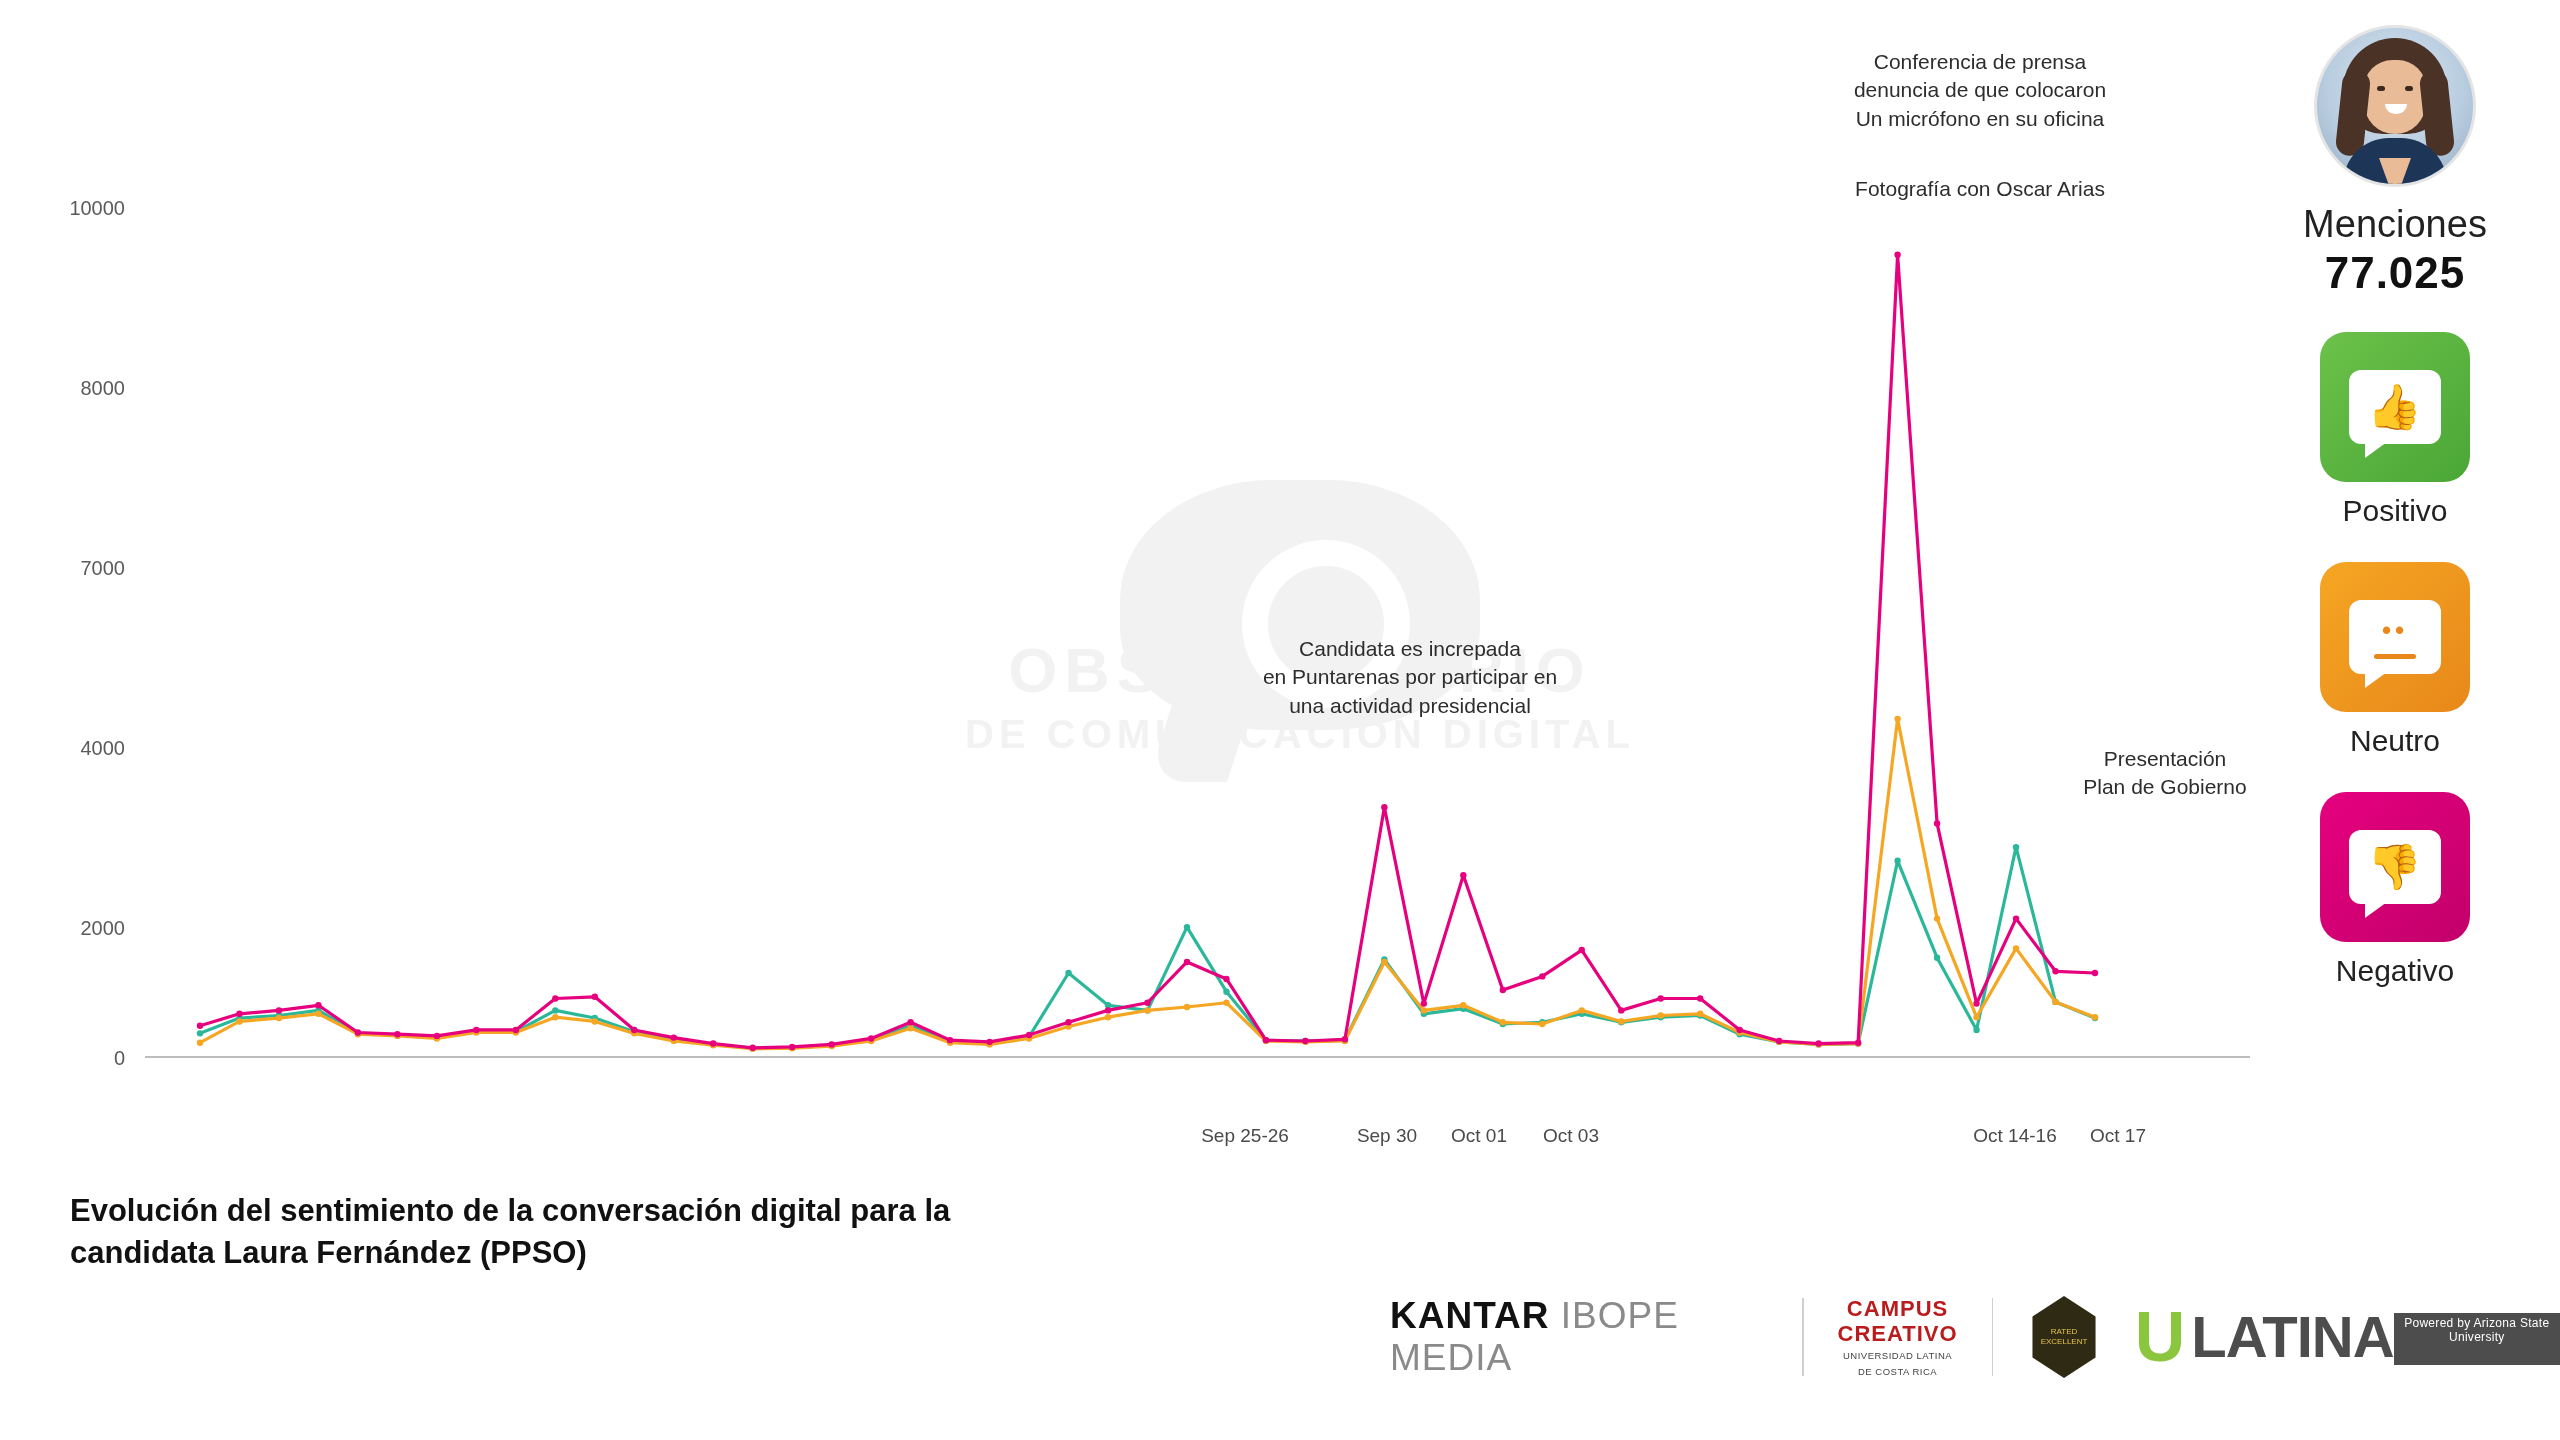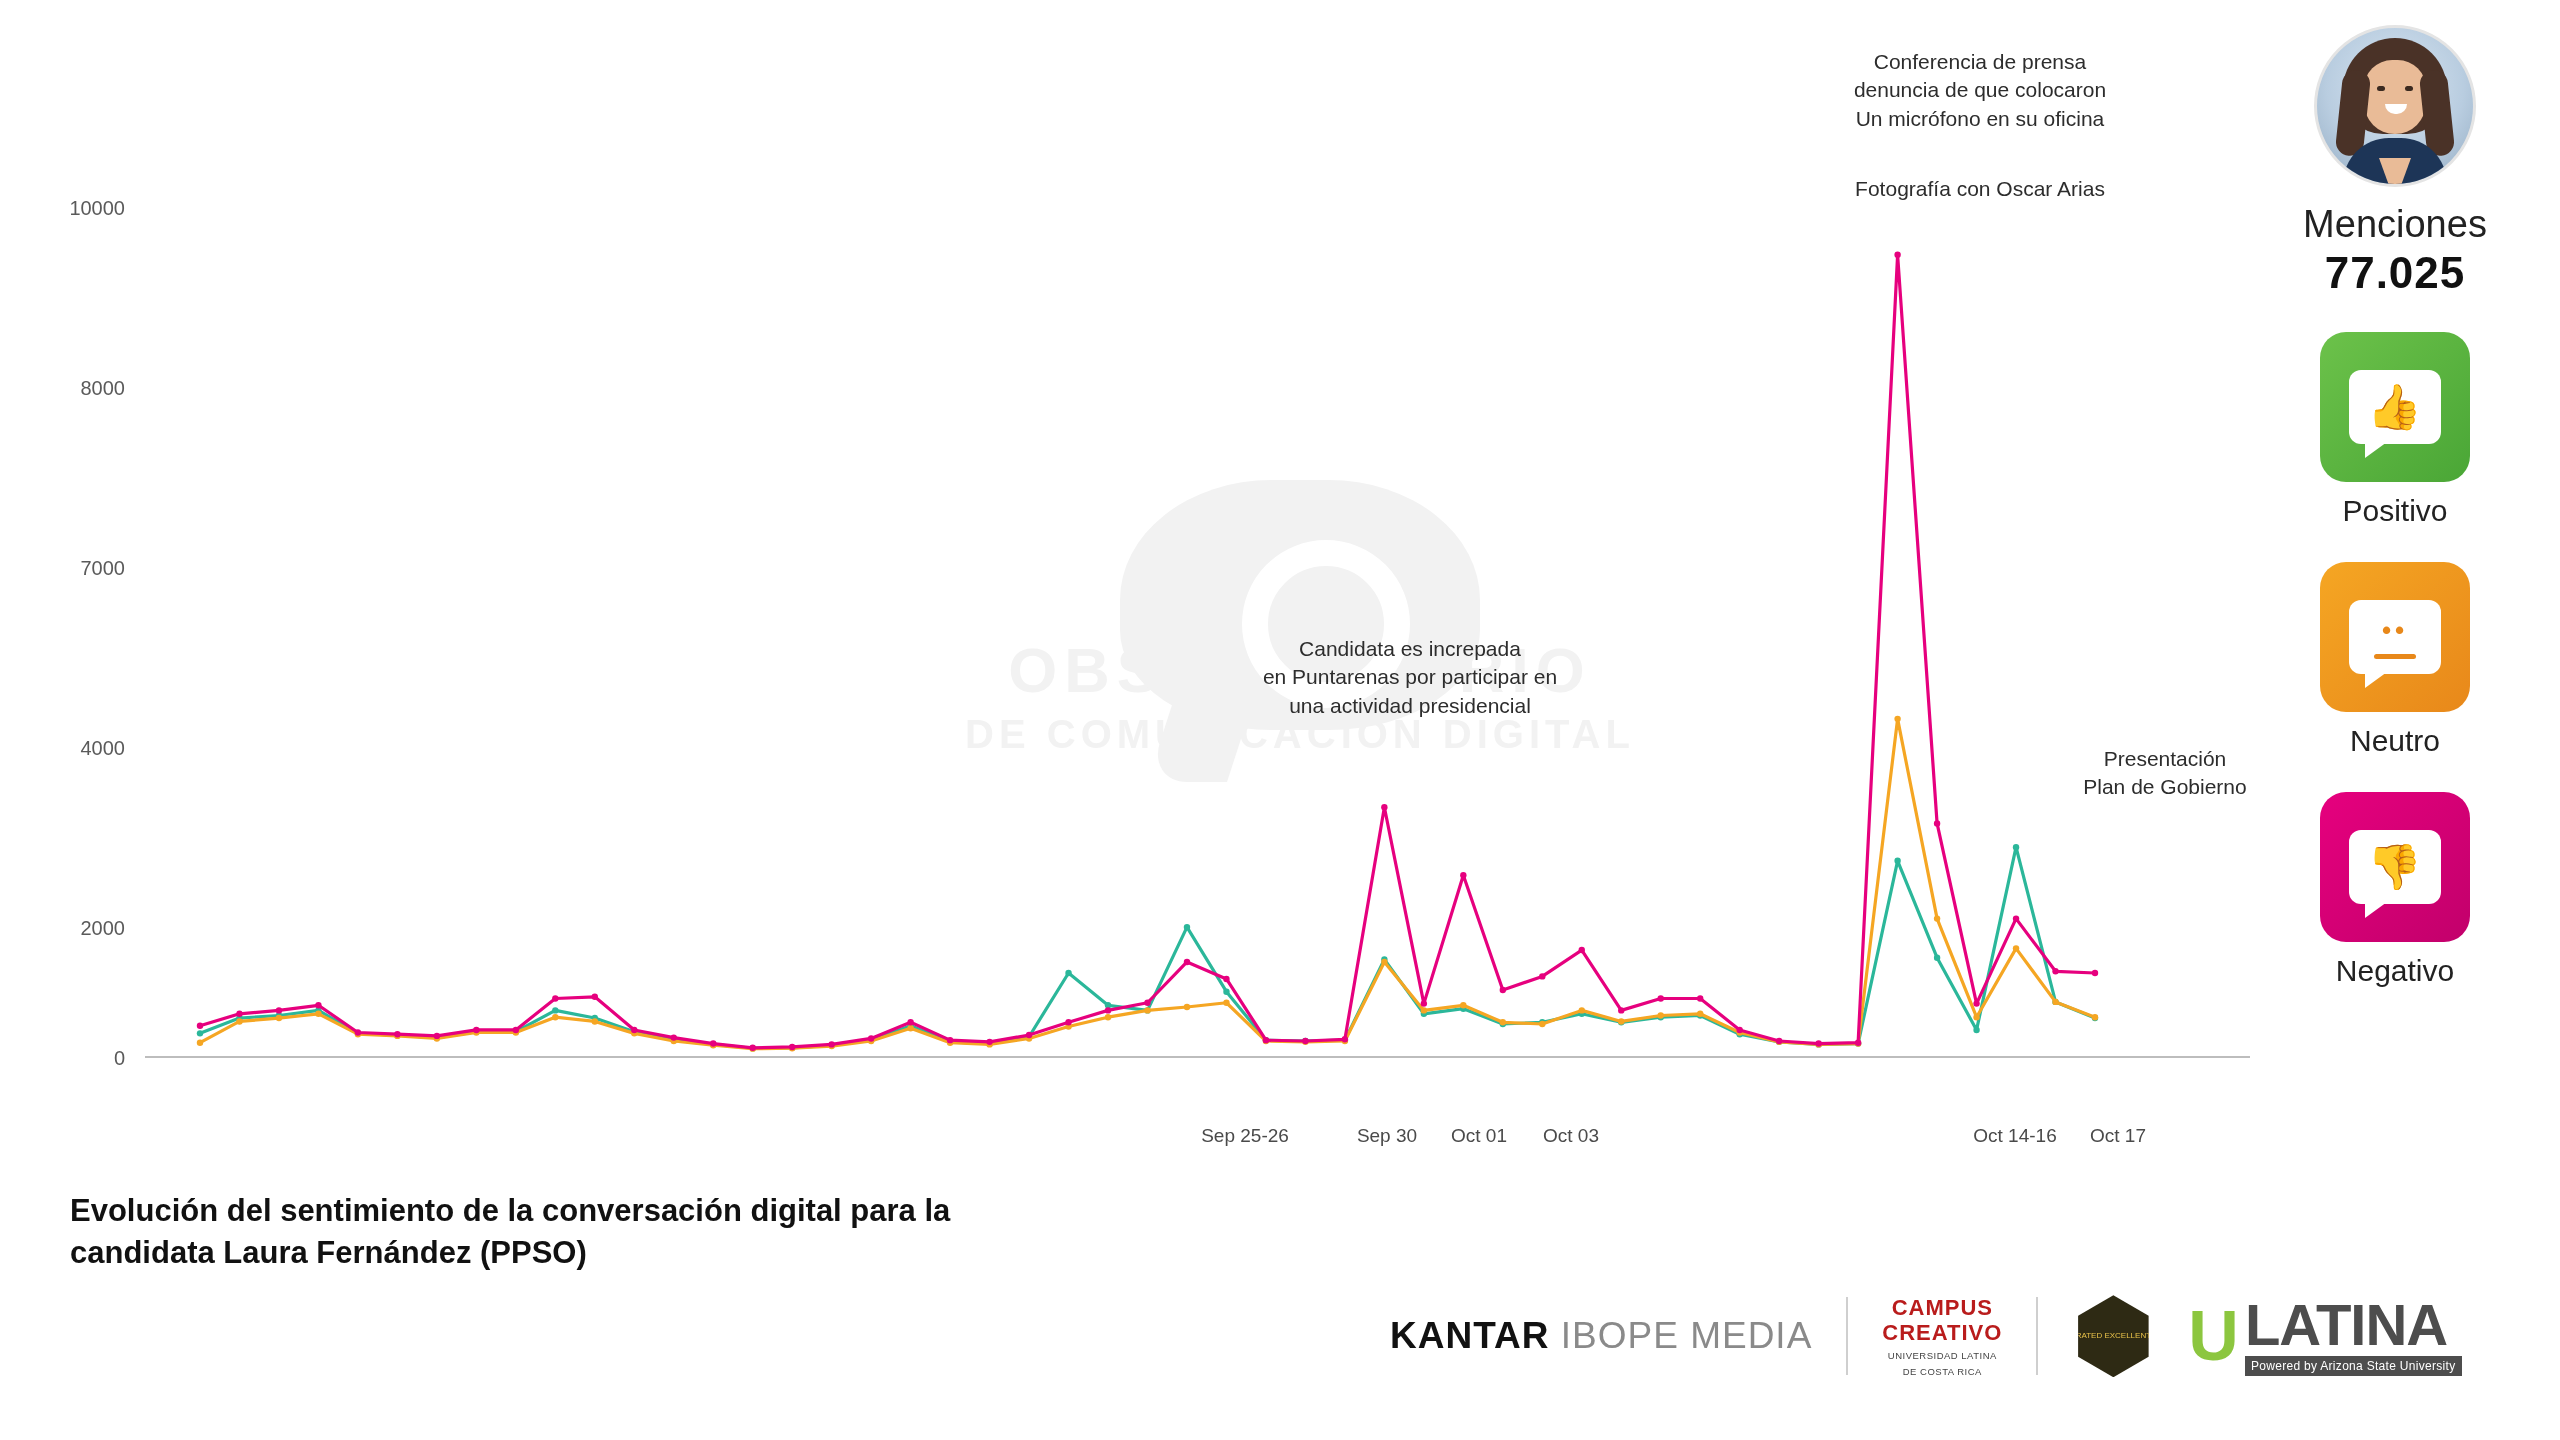--- a/index.html
+++ b/index.html
@@ -133,21 +133,21 @@
   .campus .c1{font-size:22px;font-weight:bold;color:#b91c1c;letter-spacing:1px;}
   .campus .c2{font-size:9.5px;color:#444;margin-top:5px;letter-spacing:.5px;}
   .seal{
     width:82px;height:82px;background:#2e2a14;
     clip-path:polygon(50% 0,93% 25%,93% 75%,50% 100%,7% 75%,7% 25%);
     display:flex;align-items:center;justify-content:center;color:#e8c24a;font-size:8px;
     text-align:center;line-height:1.2;border:0;
   }
   .ulatina{display:flex;align-items:center;gap:6px;}
   .ul-u{font-size:70px;font-weight:bold;color:#8cc63f;line-height:.9;}
-  .ul-text{display:flex;flex-direction:column;}
+  .ul-text{display:flex;text-align:center;}
   .ul-latina{font-size:58px;font-weight:bold;color:#4d4d4d;letter-spacing:-1px;line-height:.95;}
   .ul-sub{font-size:12px;background:#4d4d4d;color:#fff;padding:3px 6px;letter-spacing:.3px;margin-top:4px;}
 </style>
 </head>
 <body>
 
 <div class="stage">
 
   <div class="watermark">
     <div class="wm-bubble">

